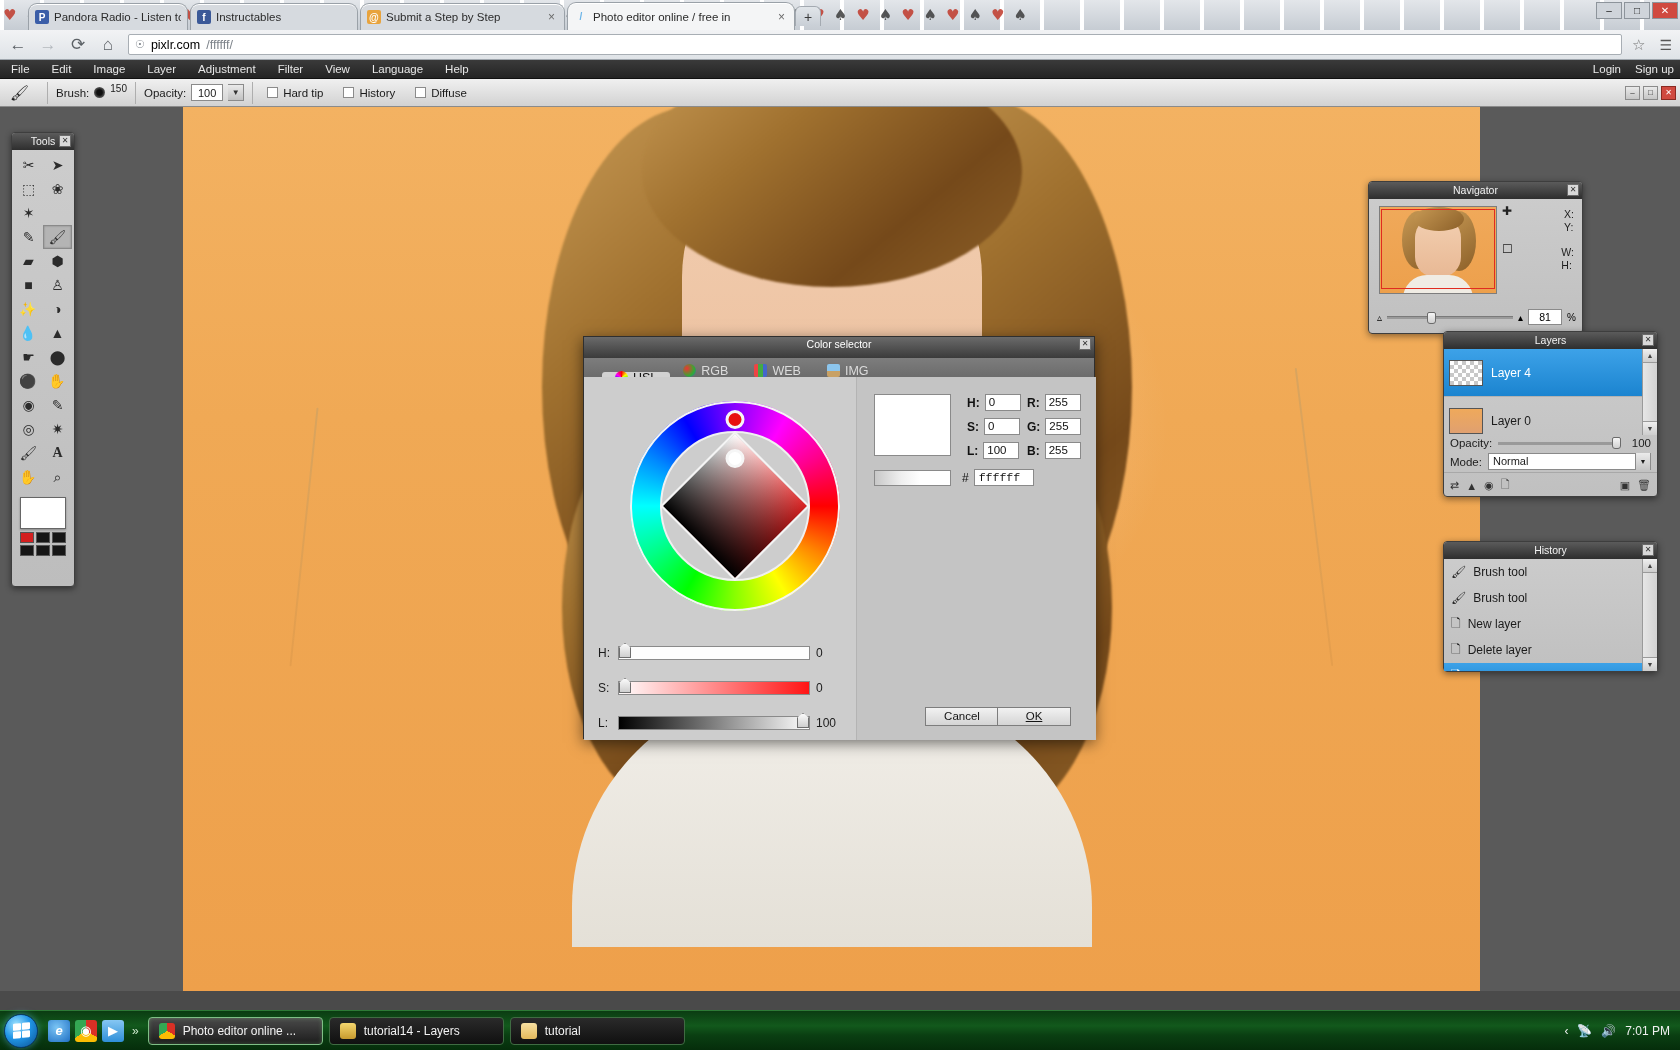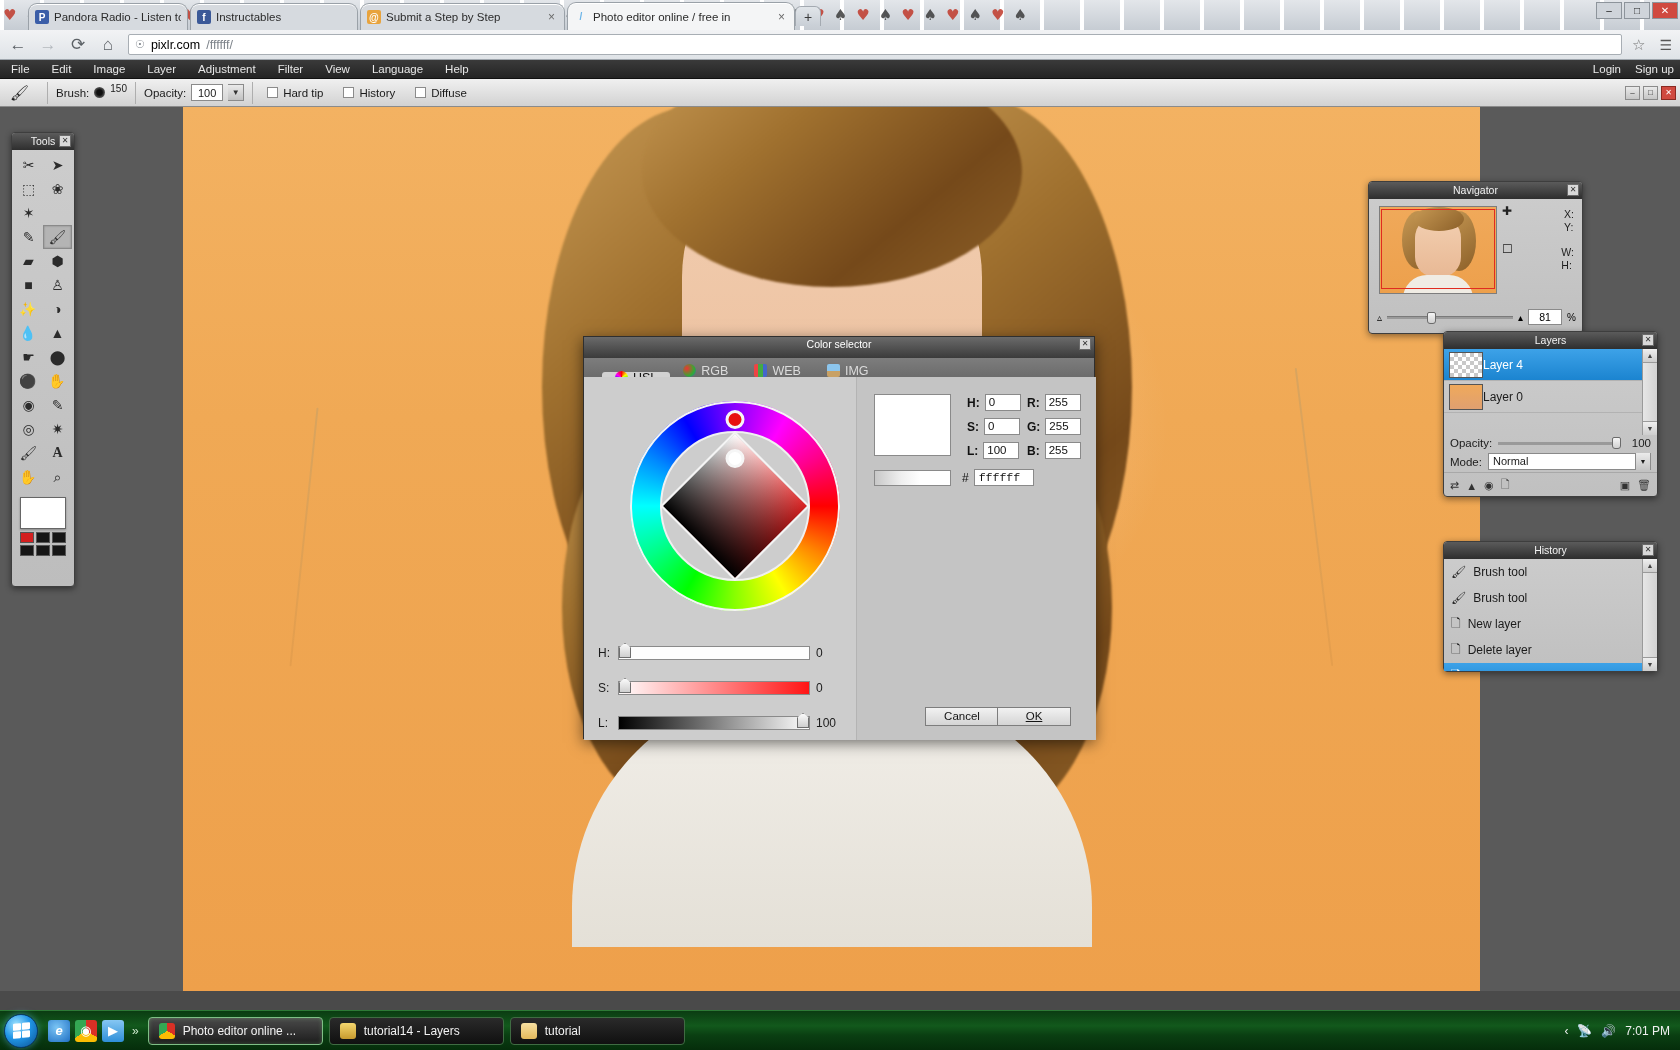--- a/index.html
+++ b/index.html
@@ -169,22 +169,22 @@
     display:flex; align-items:center; gap:5px; font-size:10px; }
   .zslider { flex:1; height:3px; background:#9a9a9a; position:relative;
     border-top:1px solid #7a7a7a; }
   .zknob { position:absolute; left:32%; top:-5px; width:9px; height:12px;
     background:linear-gradient(#f6f6f6,#d0d0d0); border:1px solid #6b6b6b;
     border-radius:2px 2px 3px 3px; }
   #zoomval { width:34px; height:16px; background:#fff; border:1px solid #8a8a8a;
     text-align:center; font-size:10.5px; line-height:15px; }
 
   #layers { left:1443px; top:271px; width:215px; height:166px; }
-  .layerrow { height:32px; display:flex; align-items:center; padding:0 5px;
-    font-size:12px; color:#1b1b1b;
+  .layerrow { height:48px; display:flex; align-items:center; padding:0 5px;
+    gap:8px; font-size:12px; color:#1b1b1b;
     border-bottom:1px solid #b2b2b2; }
   .layerrow.sel { background:linear-gradient(#3da2e8,#1b84d0); color:#fff; }
   .lthumb { width:34px; height:26px; border:1px solid #555;
     background-color:#fff;
     background-image:
       linear-gradient(45deg,#c8c8c8 25%,transparent 25%,transparent 75%,#c8c8c8 75%),
       linear-gradient(45deg,#c8c8c8 25%,transparent 25%,transparent 75%,#c8c8c8 75%);
     background-size:8px 8px; background-position:0 0,4px 4px; }
   .lthumb.photo { background:linear-gradient(#efa95b,#e0a070); }
   .lname { flex:1; }

